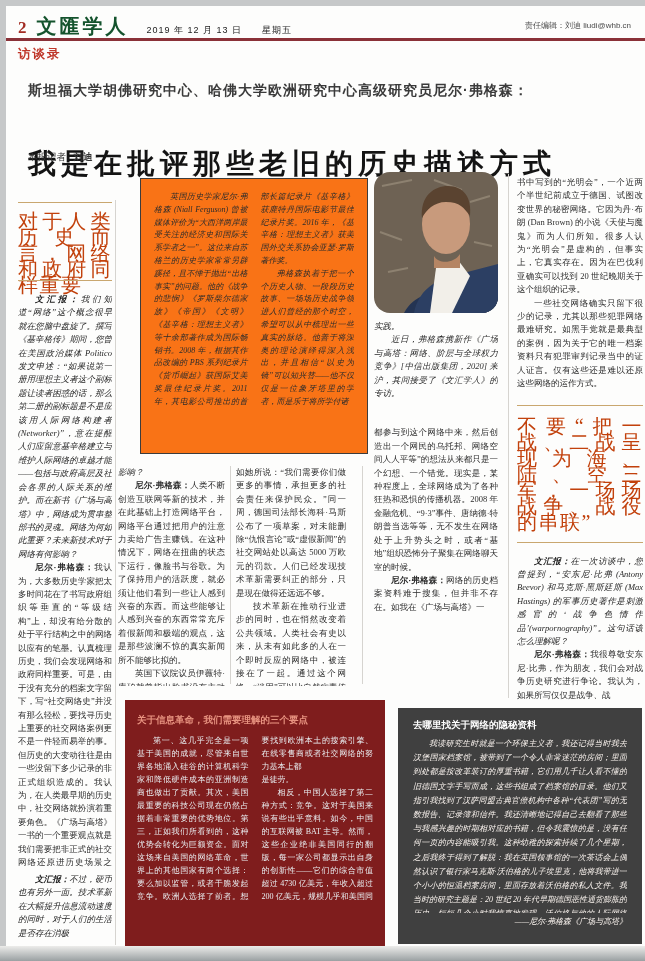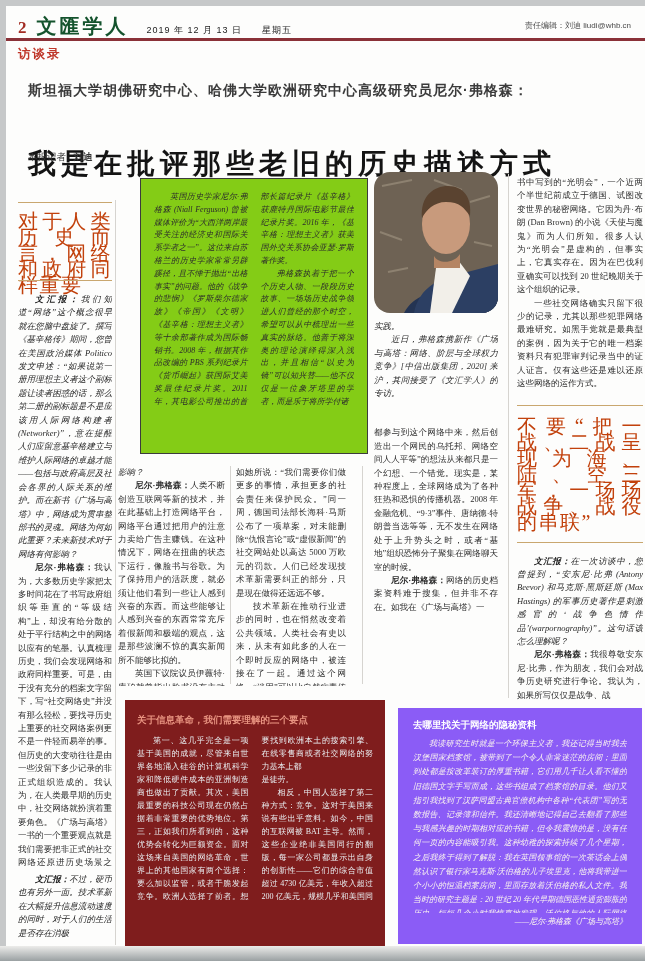--- a/index.html
+++ b/index.html
@@ -28,32 +28,32 @@
   .ind{text-indent:2em;}
   .q{font-style:italic;color:#1f1f1f;}
   .lead{font-weight:bold;}
   .kai{font-style:italic;}
   
   .trule{height:1px;background:#c9a76f;}
   .vrule{position:absolute;width:1px;background:#d6d4d0;}
   
   .pullquote{font-size:20px;line-height:16px;color:#c2410c;letter-spacing:1.5px;text-align:justify;}
   
-  .introbox{border:1.5px solid #3c3c3c;background:#84cc16;padding:12px 13px;box-sizing:border-box;}
+  .introbox{border:1.5px solid #3c3c3c;background:#f97316;padding:12px 13px;box-sizing:border-box;}
   .introbox .cols{column-count:2;column-gap:13px;height:100%;overflow:hidden;}
   
   .photo{border-radius:16px;overflow:hidden;}
   
   .bluebox{background:#7f1d1d;color:#e9eef1;padding:13px 12px;box-sizing:border-box;}
   .bluebox .btitle{color:#e89380;font-weight:bold;font-size:9.5px;line-height:14px;
                    font-family:"Liberation Sans",sans-serif;margin-bottom:7px;}
   .bluebox .cols{column-count:2;column-gap:13px;font-size:8px;line-height:13px;
                  text-align:justify;overflow:hidden;height:178px;}
   .bluebox p{margin:0;}
-  .redbox{background:#8b5cf6;color:#fbf4ef;padding:11px 15px;box-sizing:border-box;}
+  .redbox{background:#404040;color:#fbf4ef;padding:11px 15px;box-sizing:border-box;}
   .redbox .btitle{color:#ffffff;font-weight:bold;font-size:9.5px;
                   font-family:"Liberation Sans",sans-serif;margin-bottom:5px;}
   .redbox .rbody{font-size:8px;line-height:14.2px;font-style:italic;text-align:justify;overflow:hidden;height:176px;}
   .redbox .sig{font-size:8px;font-style:italic;text-align:right;margin-top:3px;}
 </style>
 </head>
 <body>
 
 <div id="paper">
   <div class="edge-top"></div>

